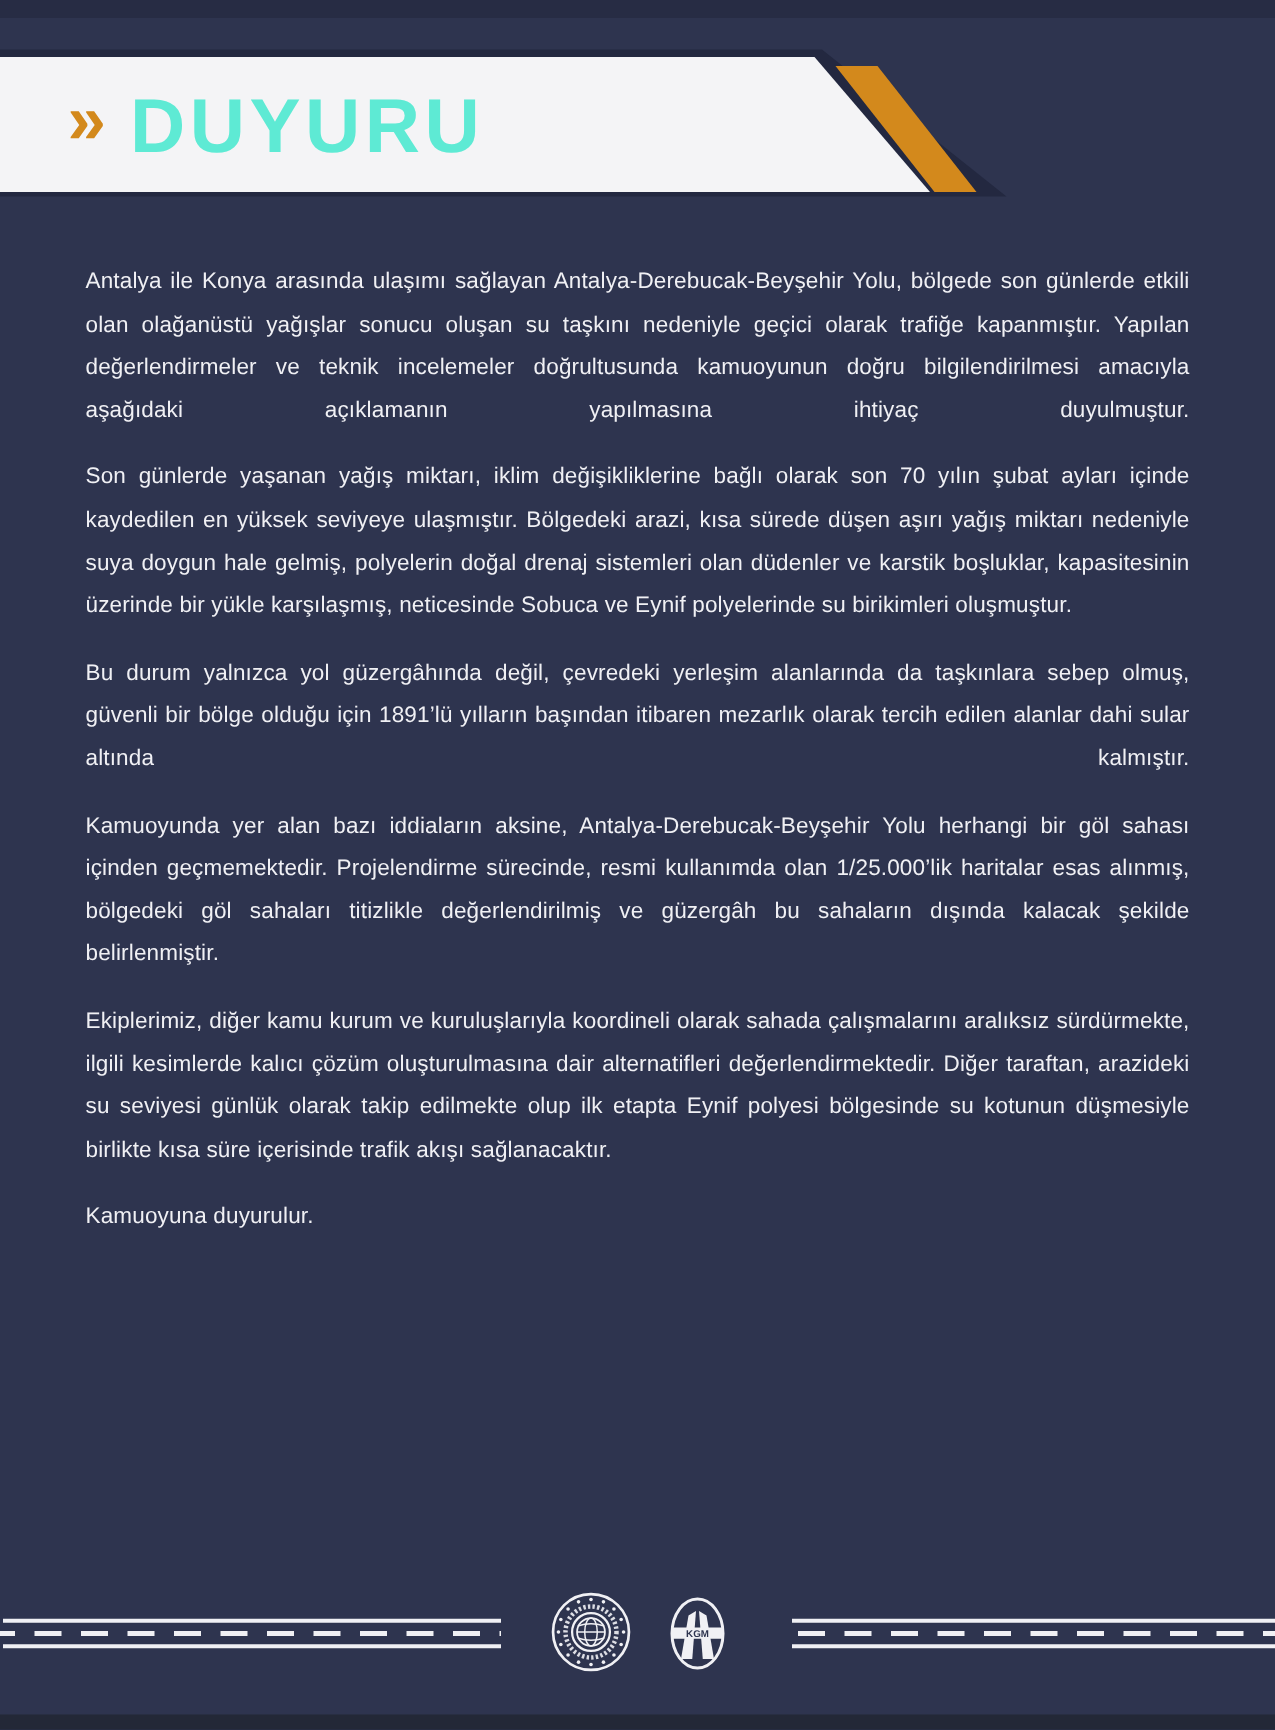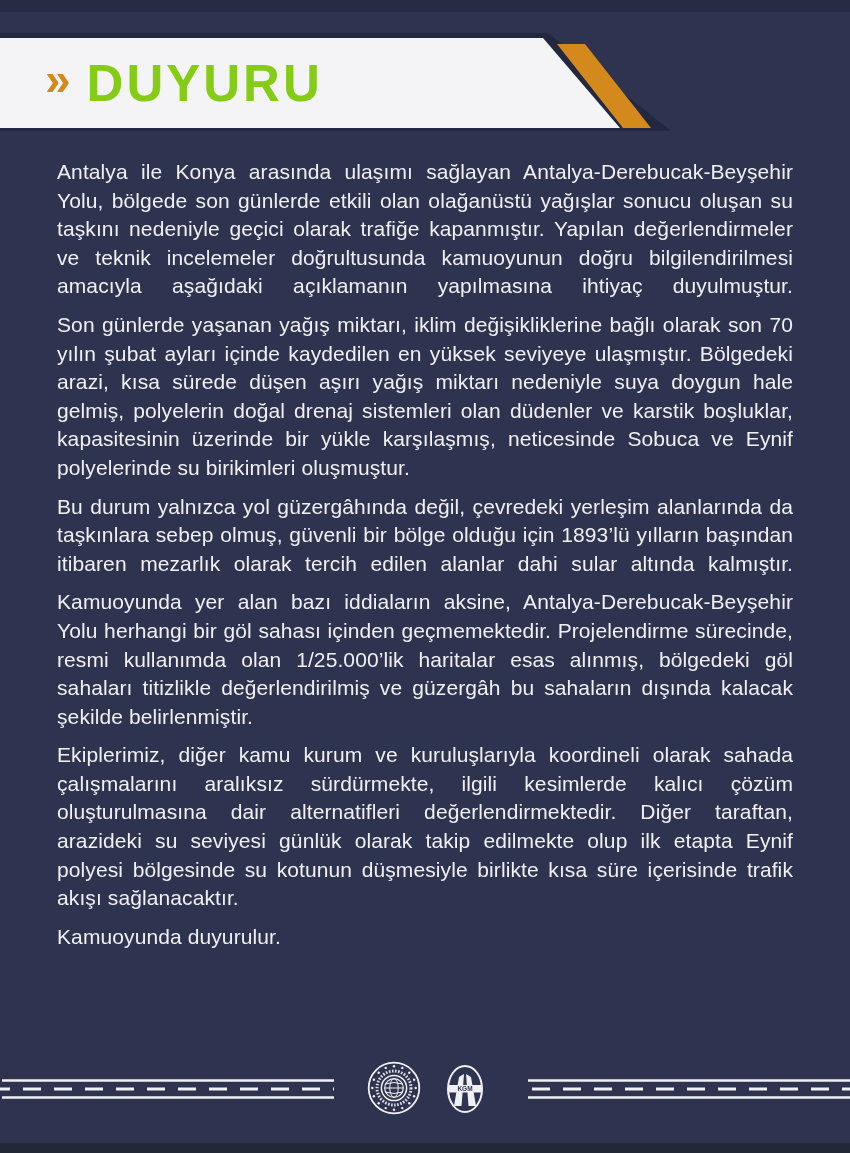--- a/index.html
+++ b/index.html
@@ -19,31 +19,31 @@
   .banner-text{
     position:absolute;left:45px;top:37px;height:92px;
     display:flex;align-items:center;
   }
   .chevrons{
     color:#d3891c;font-size:46px;font-weight:700;line-height:1;
     margin-right:18px;transform:translateY(-4px);
     letter-spacing:-2px;
   }
   .title{
-    color:#84cc16;font-size:51px;font-weight:700;line-height:1;
+    color:#5eead4;font-size:51px;font-weight:700;line-height:1;
     letter-spacing:3px;
   }
 
   .body-text{
     position:absolute;left:57px;top:158px;width:736px;
     color:#f0f0f4;
   }
   .body-text p{
-    margin:0 0 10px 0;
-    font-size:21px;line-height:28.6px;
+    margin:16px 0 10px 0;
+    font-size:15px;line-height:28.6px;
     text-align:justify;
     letter-spacing:0.1px;
     hyphens:none;
   }
   .body-text p.justify-last{text-align-last:justify;}
   .body-text p.single{text-align:left;}
 
   .road{position:absolute;display:block;}
   .road-left{left:0;top:1077px;}
   .road-right{left:528px;top:1077px;}
@@ -65,24 +65,24 @@
   </svg>
 
   <div class="banner-text">
     <span class="chevrons">»</span>
     <span class="title">DUYURU</span>
   </div>
 
   <div class="body-text">
     <p class="justify-last">Antalya ile Konya arasında ulaşımı sağlayan Antalya-Derebucak-Beyşehir Yolu, bölgede son günlerde etkili olan olağanüstü yağışlar sonucu oluşan su taşkını nedeniyle geçici olarak trafiğe kapanmıştır. Yapılan değerlendirmeler ve teknik incelemeler doğrultusunda kamuoyunun doğru bilgilendirilmesi amacıyla aşağıdaki açıklamanın yapılmasına ihtiyaç duyulmuştur.</p>
     <p>Son günlerde yaşanan yağış miktarı, iklim değişikliklerine bağlı olarak son 70 yılın şubat ayları içinde kaydedilen en yüksek seviyeye ulaşmıştır. Bölgedeki arazi, kısa sürede düşen aşırı yağış miktarı nedeniyle suya doygun hale gelmiş, polyelerin doğal drenaj sistemleri olan düdenler ve karstik boşluklar, kapasitesinin üzerinde bir yükle karşılaşmış, neticesinde Sobuca ve Eynif polyelerinde su birikimleri oluşmuştur.</p>
-    <p class="justify-last">Bu durum yalnızca yol güzergâhında değil, çevredeki yerleşim alanlarında da taşkınlara sebep olmuş, güvenli bir bölge olduğu için 1893’lü yılların başından itibaren mezarlık olarak tercih edilen alanlar dahi sular altında kalmıştır.</p>
+    <p class="justify-last">Bu durum yalnızca yol güzergâhında değil, çevredeki yerleşim alanlarında da taşkınlara sebep olmuş, güvenli bir bölge olduğu için 1891’lü yılların başından itibaren mezarlık olarak tercih edilen alanlar dahi sular altında kalmıştır.</p>
     <p>Kamuoyunda yer alan bazı iddiaların aksine, Antalya-Derebucak-Beyşehir Yolu herhangi bir göl sahası içinden geçmemektedir. Projelendirme sürecinde, resmi kullanımda olan 1/25.000’lik haritalar esas alınmış, bölgedeki göl sahaları titizlikle değerlendirilmiş ve güzergâh bu sahaların dışında kalacak şekilde belirlenmiştir.</p>
     <p>Ekiplerimiz, diğer kamu kurum ve kuruluşlarıyla koordineli olarak sahada çalışmalarını aralıksız sürdürmekte, ilgili kesimlerde kalıcı çözüm oluşturulmasına dair alternatifleri değerlendirmektedir. Diğer taraftan, arazideki su seviyesi günlük olarak takip edilmekte olup ilk etapta Eynif polyesi bölgesinde su kotunun düşmesiyle birlikte kısa süre içerisinde trafik akışı sağlanacaktır.</p>
-    <p class="single">Kamuoyunda duyurulur.</p>
+    <p class="single">Kamuoyuna duyurulur.</p>
   </div>
 
   <svg class="road road-left" width="334" height="24" viewBox="0 0 334 24" aria-hidden="true">
     <line x1="2" y1="3.5" x2="334" y2="3.5" stroke="#f0f0f4" stroke-width="2.6"></line>
     <line x1="-8" y1="12" x2="334" y2="12" stroke="#f0f0f4" stroke-width="3.2" stroke-dasharray="18 13"></line>
     <line x1="2" y1="20.5" x2="334" y2="20.5" stroke="#f0f0f4" stroke-width="2.6"></line>
   </svg>
 
   <svg class="logo logo-ministry" width="54" height="54" viewBox="0 0 54 54" aria-hidden="true">
     <g stroke="#f0f0f4" fill="none">

